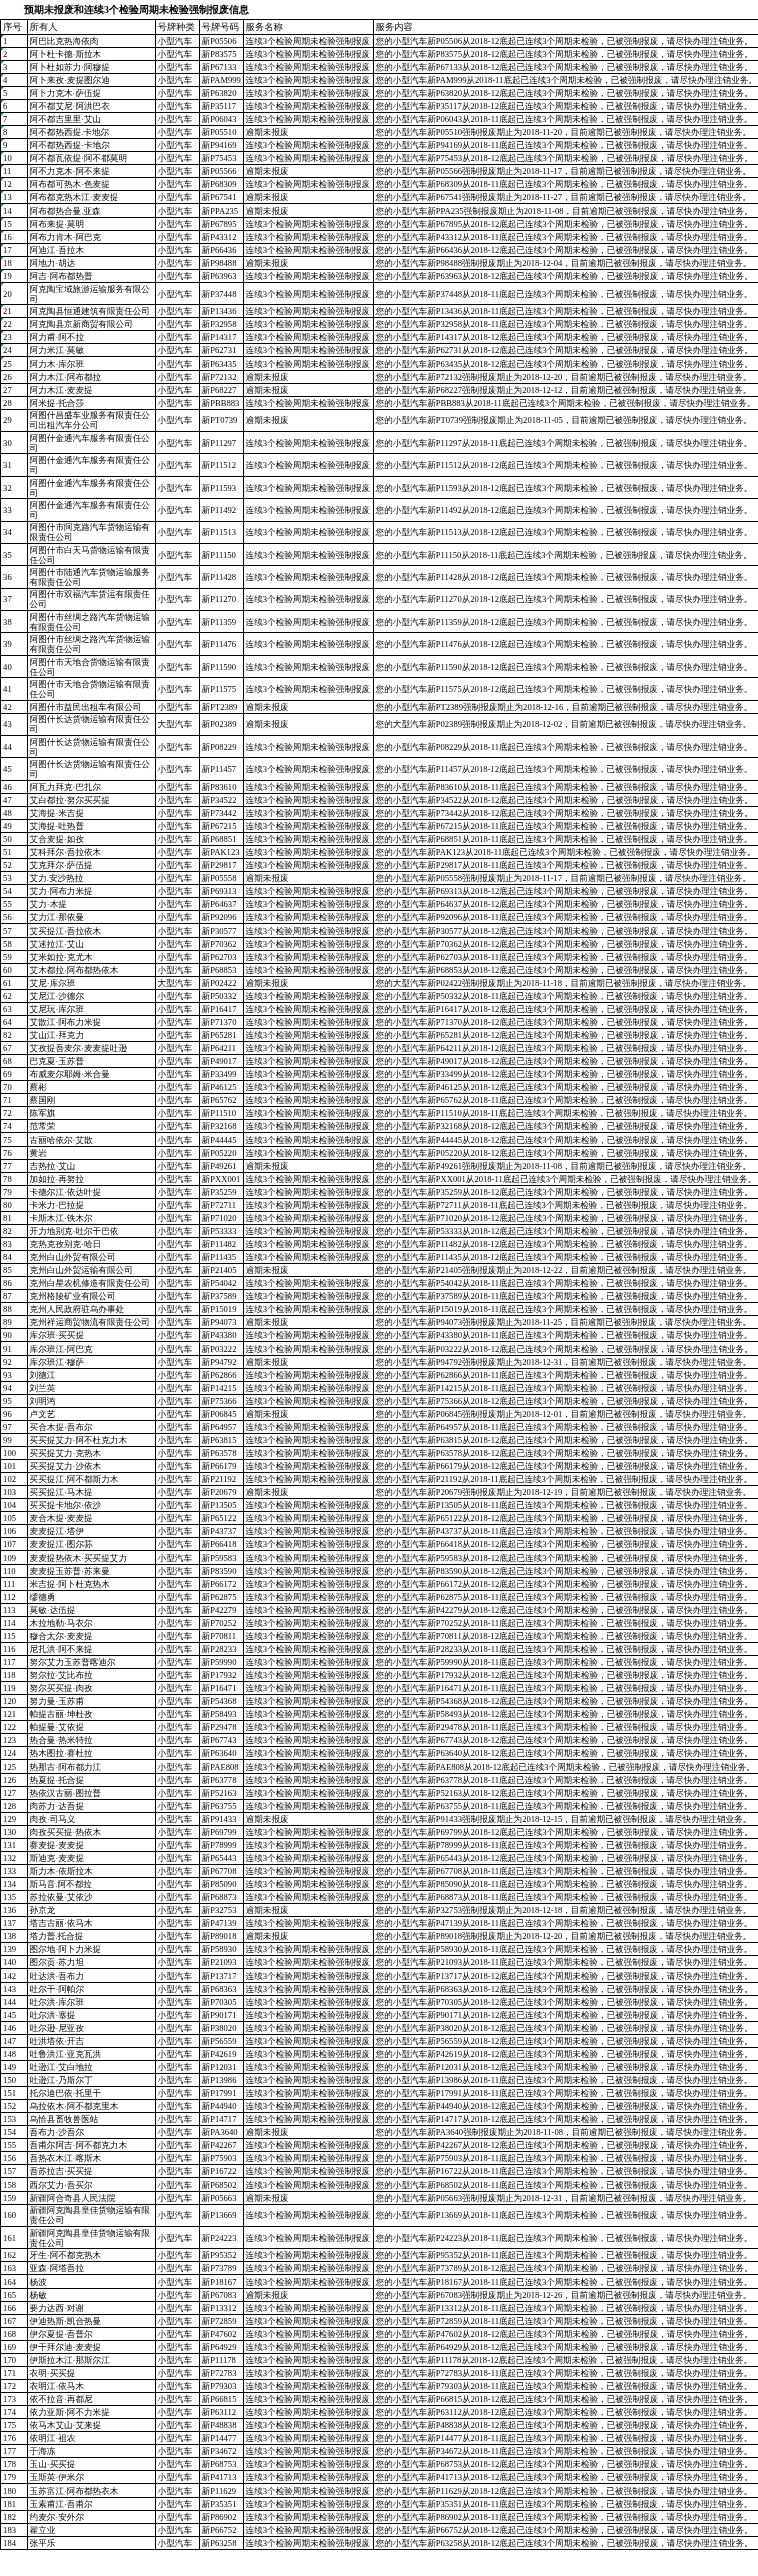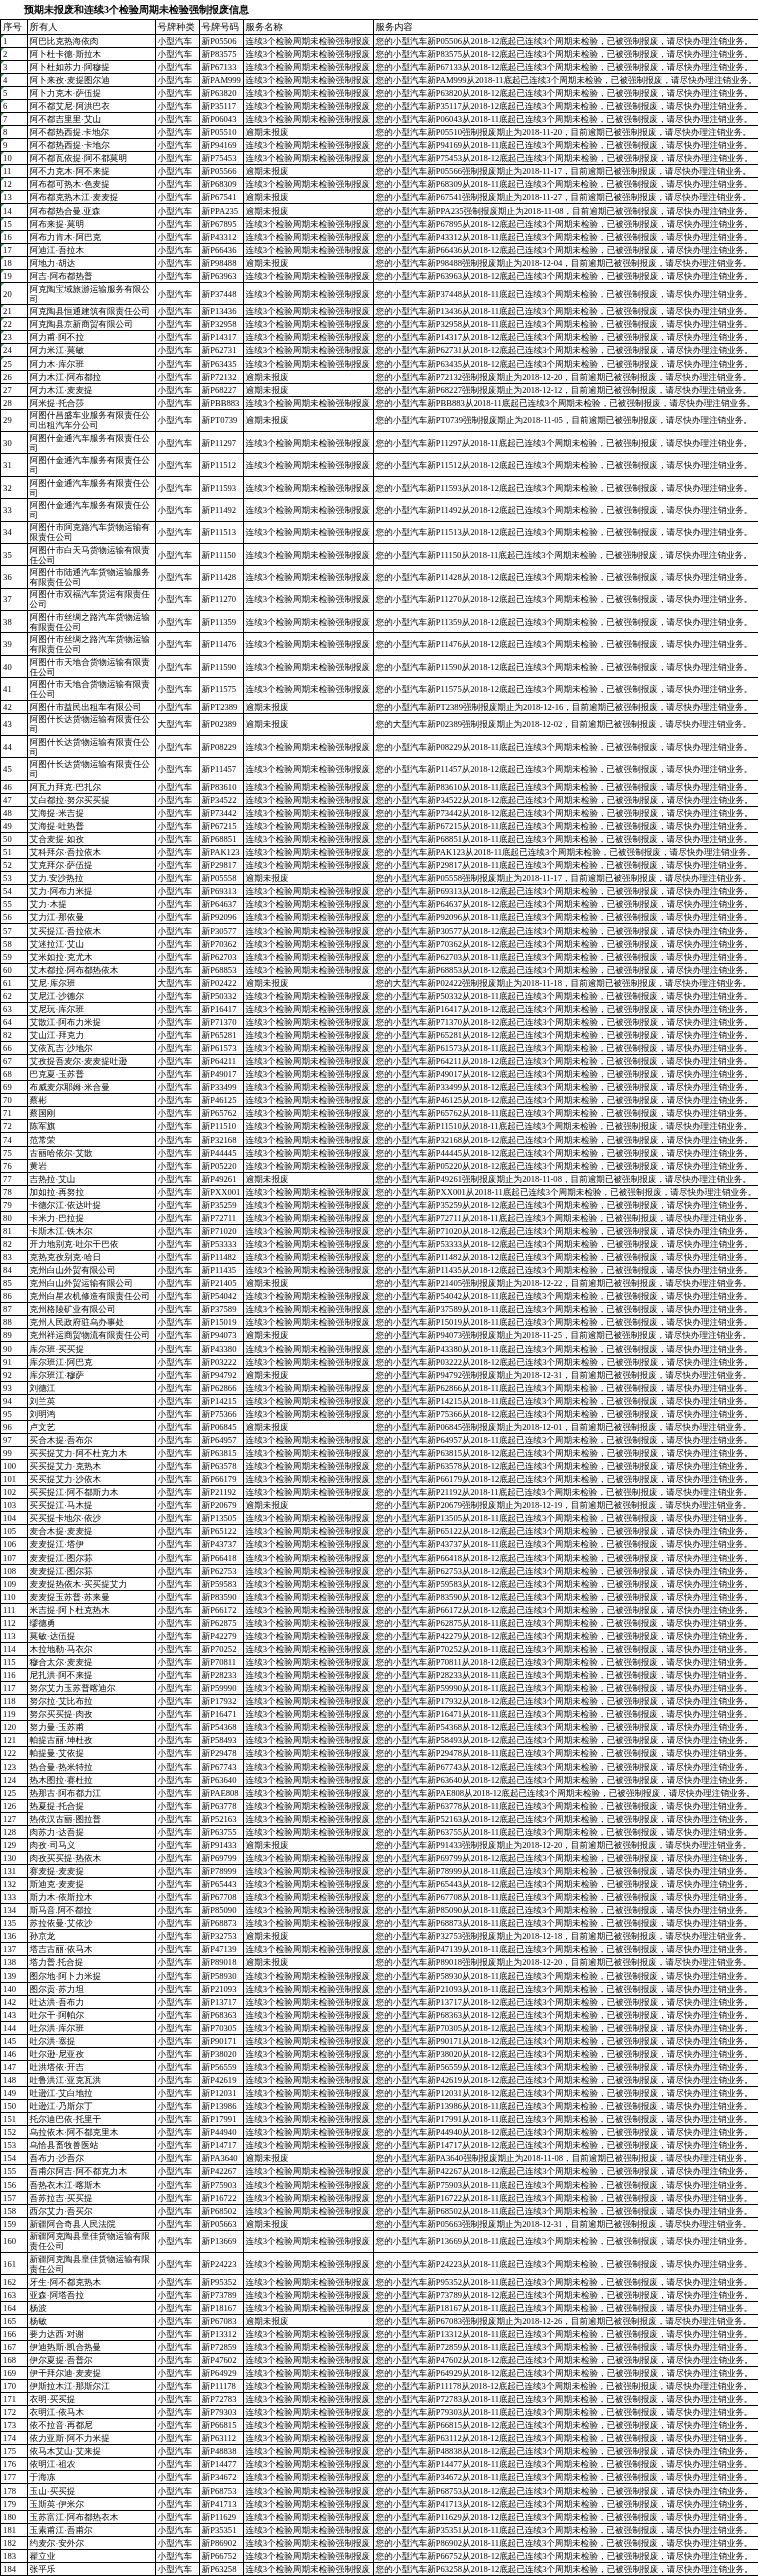--- a/index.html
+++ b/index.html
@@ -558,28 +558,20 @@
       </tr>
       <tr>
         <td class="no">82</td>
         <td>艾山江·拜克力</td>
         <td>小型汽车</td>
         <td>新P65281</td>
         <td>连续3个检验周期未检验强制报废</td>
         <td class="svc-content">您的小型汽车新P65281从2018-12底起已连续3个周期未检验，已被强制报废，请尽快办理注销业务。</td>
       </tr>
       <tr>
-        <td class="no">66</td>
-        <td>艾依瓦吉·沙地尔</td>
-        <td>小型汽车</td>
-        <td>新P61573</td>
-        <td>连续3个检验周期未检验强制报废</td>
-        <td class="svc-content">您的小型汽车新P61573从2018-11底起已连续3个周期未检验，已被强制报废，请尽快办理注销业务。</td>
-      </tr>
-      <tr>
         <td class="no">67</td>
         <td>艾孜提吾麦尔·麦麦提吐逊</td>
         <td>小型汽车</td>
         <td>新P64211</td>
         <td>连续3个检验周期未检验强制报废</td>
         <td class="svc-content">您的小型汽车新P64211从2018-12底起已连续3个周期未检验，已被强制报废，请尽快办理注销业务。</td>
       </tr>
       <tr>
         <td class="no">68</td>
         <td>巴克夏·玉苏普</td>
@@ -878,28 +870,20 @@
       </tr>
       <tr>
         <td class="no">107</td>
         <td>麦麦提江·图尔荪</td>
         <td>小型汽车</td>
         <td>新P66418</td>
         <td>连续3个检验周期未检验强制报废</td>
         <td class="svc-content">您的小型汽车新P66418从2018-12底起已连续3个周期未检验，已被强制报废，请尽快办理注销业务。</td>
       </tr>
       <tr>
-        <td class="no">108</td>
-        <td>麦麦提江·图尔荪</td>
-        <td>小型汽车</td>
-        <td>新P62753</td>
-        <td>连续3个检验周期未检验强制报废</td>
-        <td class="svc-content">您的小型汽车新P62753从2018-12底起已连续3个周期未检验，已被强制报废，请尽快办理注销业务。</td>
-      </tr>
-      <tr>
         <td class="no">109</td>
         <td>麦麦提热依木·买买提艾力</td>
         <td>小型汽车</td>
         <td>新P59583</td>
         <td>连续3个检验周期未检验强制报废</td>
         <td class="svc-content">您的小型汽车新P59583从2018-12底起已连续3个周期未检验，已被强制报废，请尽快办理注销业务。</td>
       </tr>
       <tr>
         <td class="no">110</td>
         <td>麦麦提玉苏普·苏来曼</td>
@@ -1051,21 +1035,21 @@
         <td>新P63755</td>
         <td>连续3个检验周期未检验强制报废</td>
         <td class="svc-content">您的小型汽车新P63755从2018-11底起已连续3个周期未检验，已被强制报废，请尽快办理注销业务。</td>
       </tr>
       <tr>
         <td class="no">129</td>
         <td>肉孜·司马义</td>
         <td>小型汽车</td>
         <td>新P91433</td>
         <td>逾期未报废</td>
-        <td class="svc-content">您的小型汽车新P91433强制报废期止为2018-12-20，目前逾期已被强制报废，请尽快办理注销业务。</td>
+        <td class="svc-content">您的小型汽车新P91433强制报废期止为2018-12-15，目前逾期已被强制报废，请尽快办理注销业务。</td>
       </tr>
       <tr>
         <td class="no">130</td>
         <td>肉孜买买提·热依木</td>
         <td>小型汽车</td>
         <td>新P69799</td>
         <td>连续3个检验周期未检验强制报废</td>
         <td class="svc-content">您的小型汽车新P69799从2018-12底起已连续3个周期未检验，已被强制报废，请尽快办理注销业务。</td>
       </tr>
       <tr>

